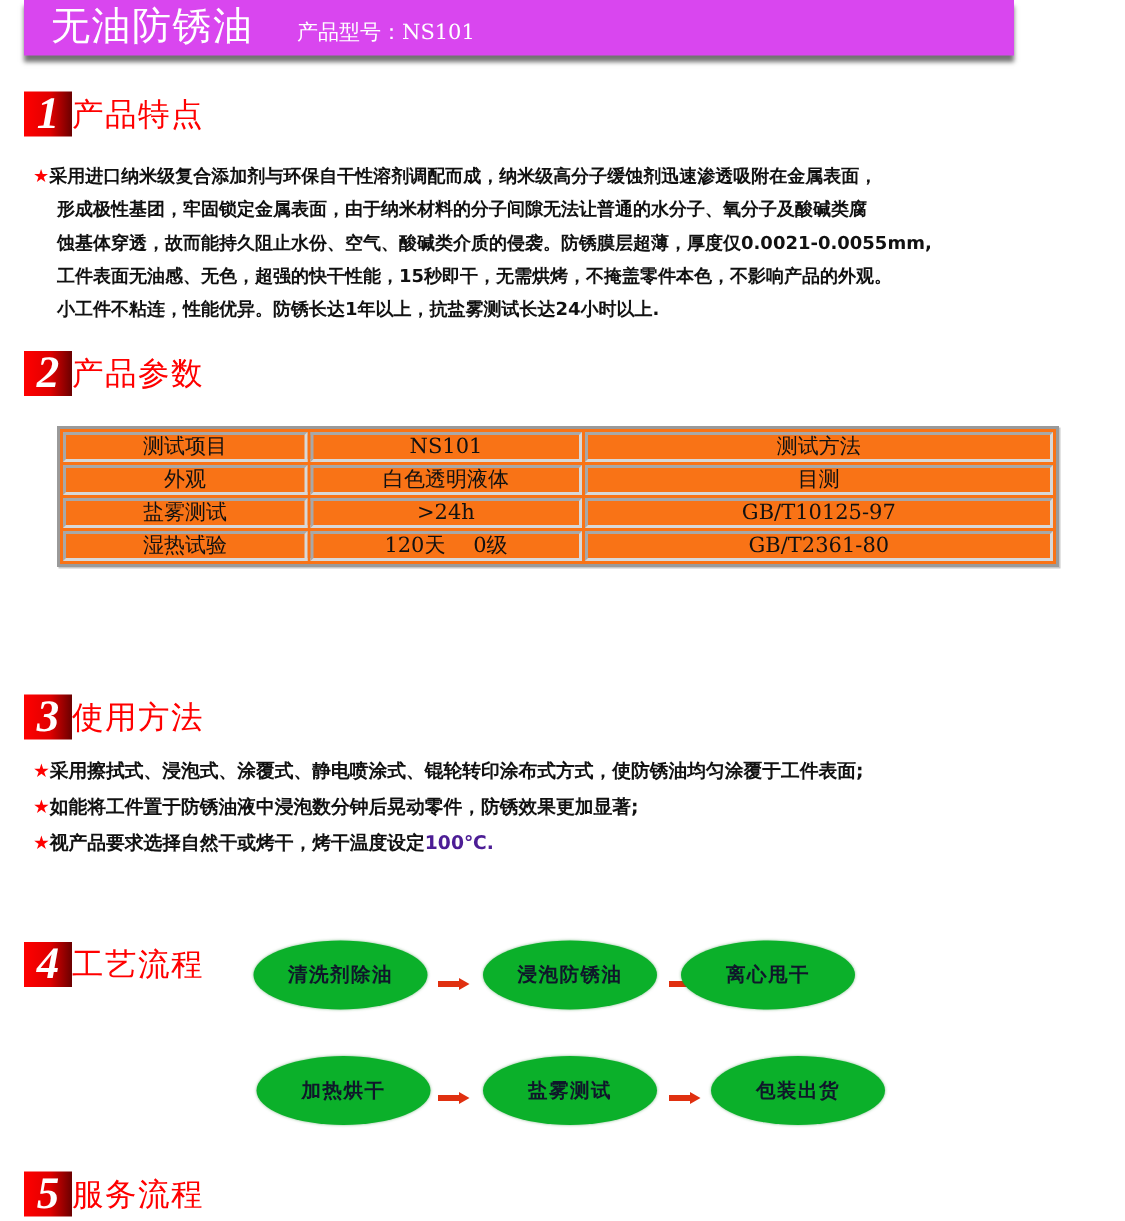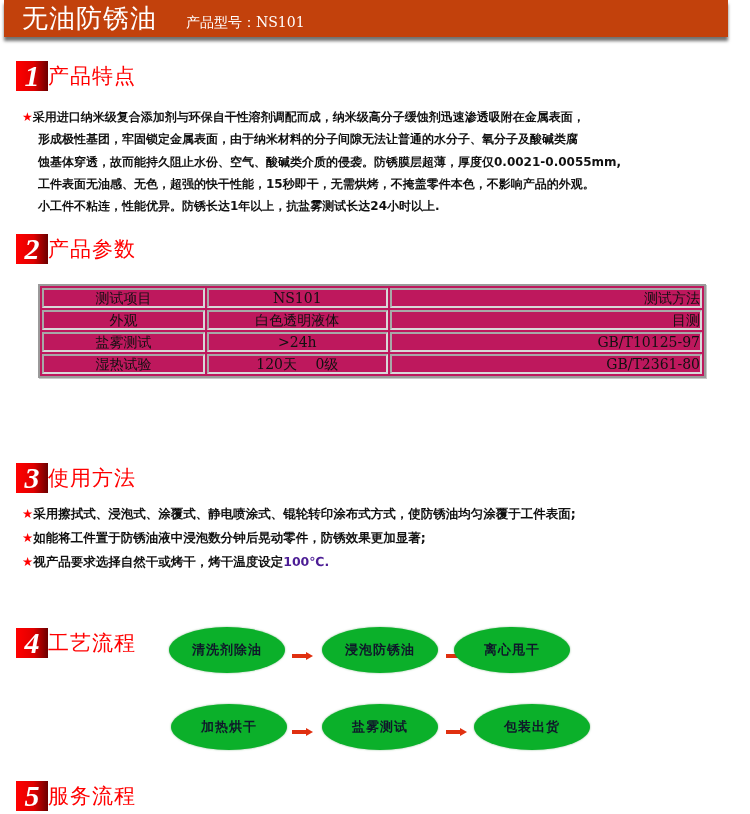--- a/index.html
+++ b/index.html
@@ -1,21 +1,21 @@
 <!DOCTYPE html>
 <html><head>
   <meta charset="utf-8">
   <style>
     * { box-sizing: border-box; margin: 0; padding: 0; }
     html, body { width: 750px; height: 814px; background: #ffffff; overflow: hidden; }
     body { font-family: "DejaVu Sans", sans-serif; color: #111; position: relative; }
 
     .banner {
-      position: absolute; left: 4px; top: 0; width: 724px; height: 37px;
-      background: #c2410c;
+      position: absolute; left: 16px; top: 0; width: 660px; height: 37px;
+      background: #d946ef;
       box-shadow: 0 4px 3px rgba(0,0,0,0.55);
     }
     .banner-title {
       position: absolute; left: 18px; top: 2px;
       font-family: "DejaVu Sans", sans-serif;
       font-size: 26px; color: #ffffff; letter-spacing: 1px; line-height: 32px;
     }
     .banner-sub {
       position: absolute; left: 182px; top: 12px;
       font-family: "DejaVu Serif", serif;
@@ -40,34 +40,34 @@
       font-family: "DejaVu Sans", sans-serif;
     }
     .para .line { white-space: nowrap; }
     .para .indent { padding-left: 16px; }
     .star { color: #ff0000; }
     .red { color: #4c1d95; }
 
     .param-table {
       position: absolute; left: 38px; top: 284px; width: 668px;
       border-collapse: separate; border-spacing: 2px;
-      background: #be185d;
+      background: #f97316;
       border: 2px solid #9a9a9a;
       box-shadow: 1px 1px 0 #c8c8c8;
       font-family: "DejaVu Serif", serif; font-size: 14px;
     }
     .param-table td {
       border: 2px solid #a8a8a8;
       border-color: #a8a8a8 #d8d8d8 #d8d8d8 #a8a8a8;
       height: 20px; line-height: 16px; text-align: center; padding: 0;
       color: #111;
     }
     .param-table td.c1 { width: 164px; }
     .param-table td.c2 { width: 182px; }
-    .param-table td.c3 { width: 314px; text-align: right; }
+    .param-table td.c3 { width: 314px; }
 
     .list3 { position: absolute; left: 22px; top: 502px; font-size: 12.5px; font-weight: bold; line-height: 24px; }
     .list3 .line { white-space: nowrap; }
 
     .flow-node {
       position: absolute; width: 116px; height: 46px; border-radius: 50%;
       background: #0bb02a; color: #0f172a; font-size: 13px; font-weight: bold;
       display: flex; align-items: center; justify-content: center; letter-spacing: 1px;
       box-shadow: 0 0 2px rgba(0,120,20,0.5);
     }

